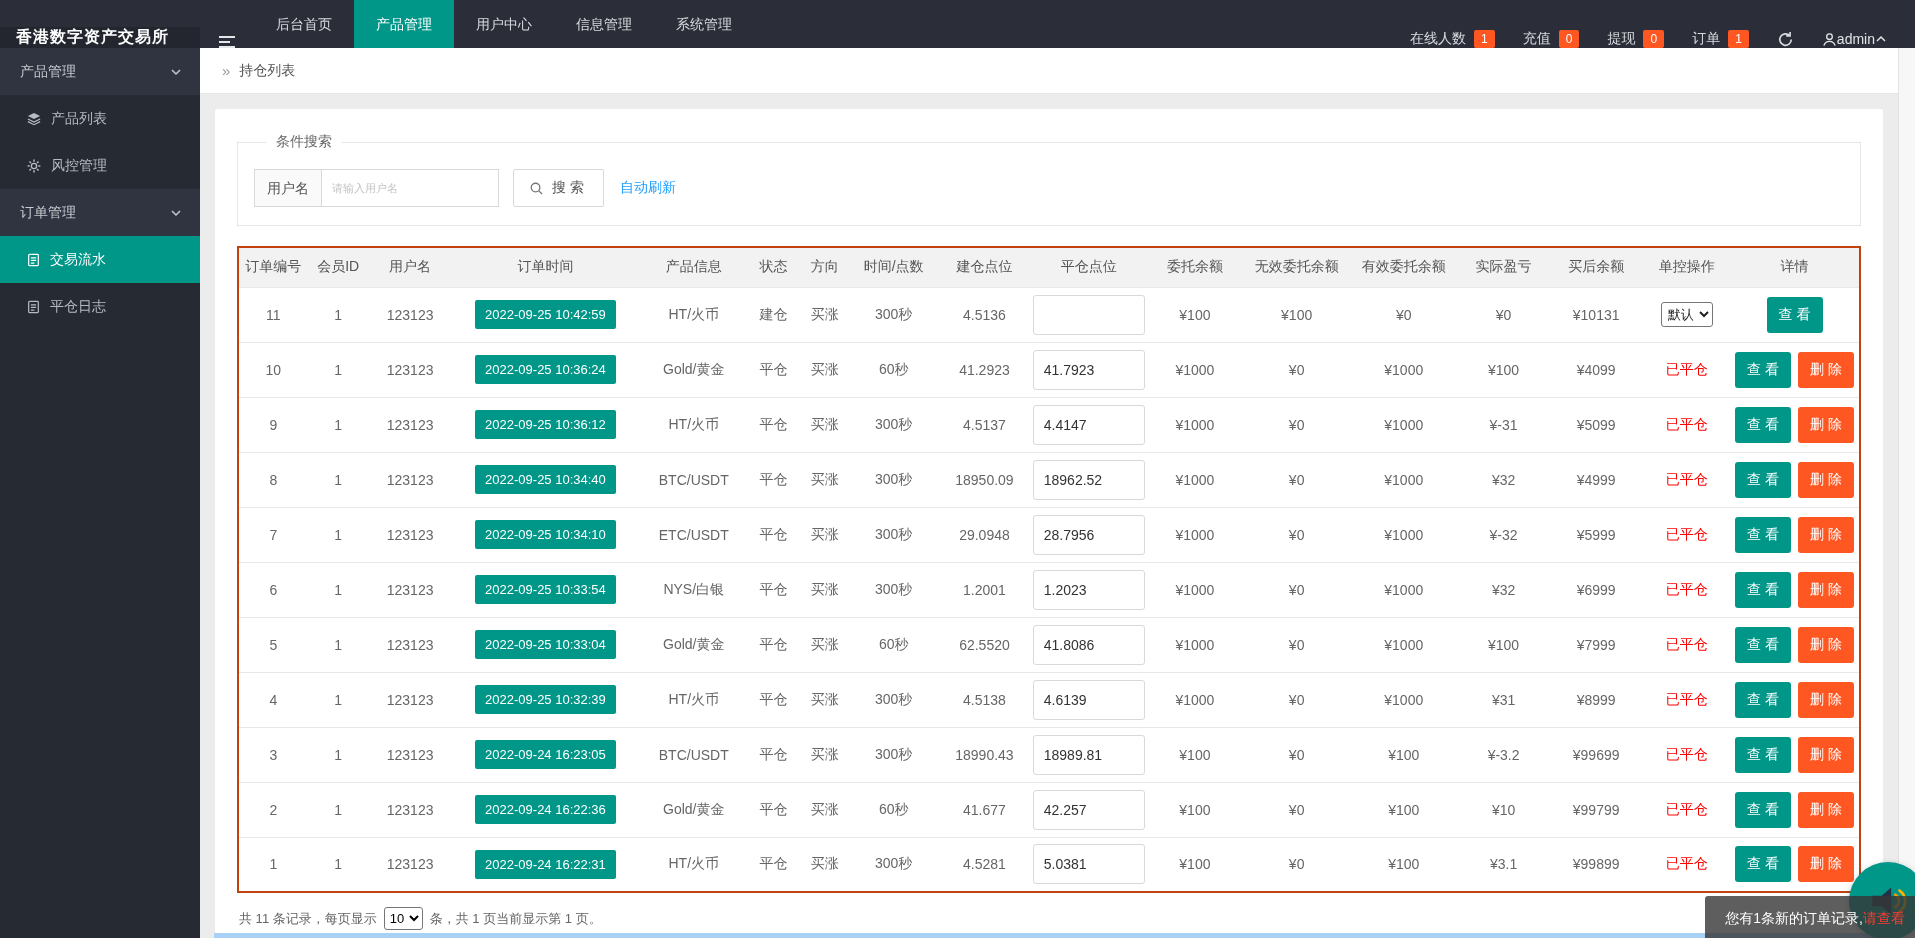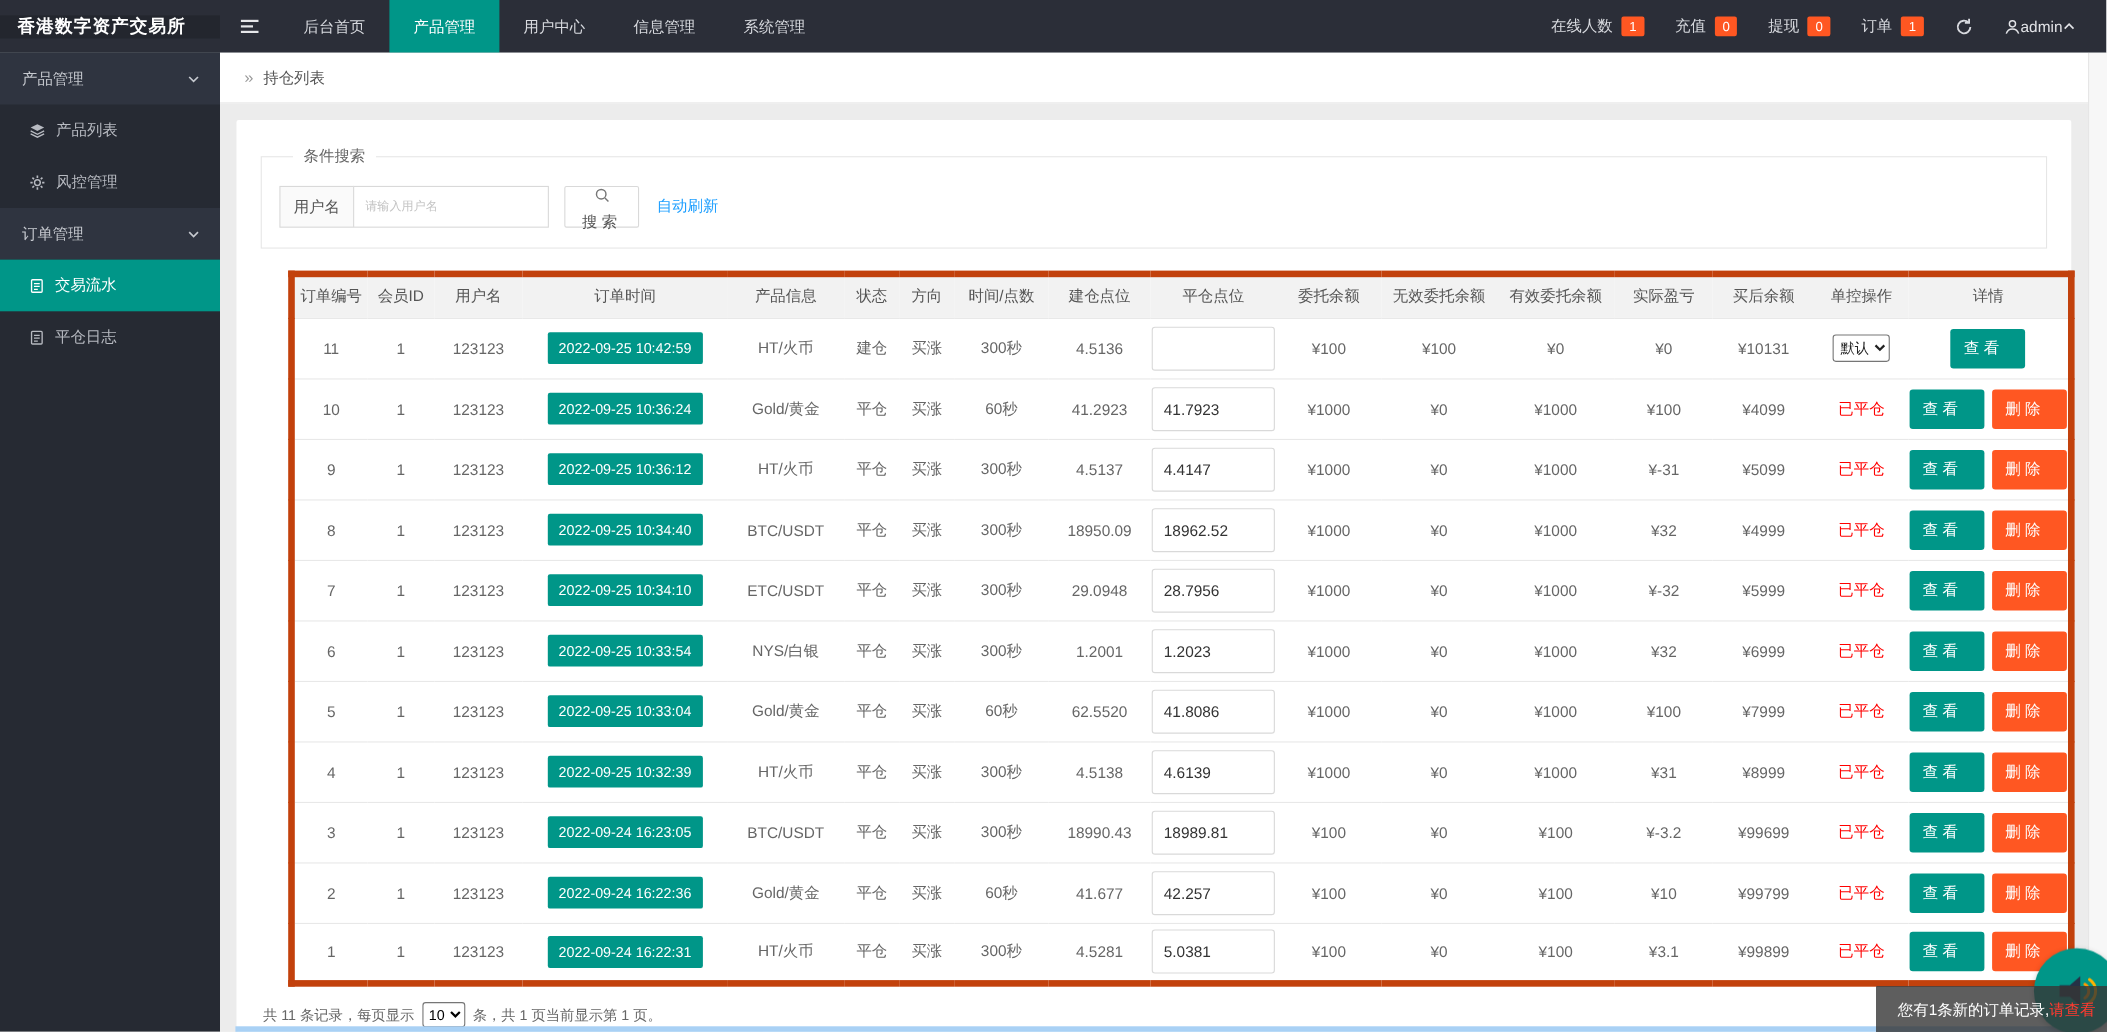--- a/index.html
+++ b/index.html
@@ -1,21 +1,21 @@
 <!DOCTYPE html>
 <html><head>
 <meta charset="utf-8">
 <style>
   * { box-sizing: border-box; }
   html,body { margin:0; padding:0; width:1915px; height:938px; overflow:hidden;
     font-family:"Liberation Sans","DejaVu Sans",sans-serif; }
   .app { width:1915px; height:938px; display:flex; flex-direction:column; position:relative; background:#ececec; }
 
   
-  .navbar { height:48px; flex-shrink:0; background:#2b2e38; display:flex; align-items:center; color:#d8dadf; }
+  .navbar { height:48px; flex-shrink:0; background:#2b2e38; display:flex; align-items:flex-end; color:#d8dadf; }
   .logo { width:200px; flex-shrink:0; background:#23262e; color:#fff; font-size:16px; font-weight:bold;
     display:flex; align-items:center; padding-left:16px; letter-spacing:1px; }
   .hamburger { width:54px; display:flex; flex-direction:column; justify-content:center; align-items:center; gap:3px; cursor:pointer; }
   .hamburger i { display:block; width:16px; height:2px; background:#e6e7ea; }
   .hamburger i:nth-child(2) { width:11px; margin-right:5px; }
   .nav-menu { display:flex; }
   .nav-item { padding:0 22px; line-height:48px; font-size:14px; color:#d8dadf; cursor:pointer; white-space:nowrap; }
   .nav-item.active { background:#009688; color:#fff; }
   .nav-right { margin-left:auto; display:flex; align-items:center; gap:28px; padding-right:28px; }
   .stat { display:flex; align-items:center; gap:8px; font-size:14px; cursor:pointer; white-space:nowrap; }
@@ -44,37 +44,37 @@
   .search-fieldset { border:1px solid #e6e6e6; margin:8px 0 0; padding:10px 16px 18px; }
   .search-fieldset legend { font-size:14px; color:#666; padding:0 10px; margin-left:12px; }
   .search-row { display:flex; align-items:center; margin-top:8px; }
   .input-group { display:flex; margin-right:14px; }
   .input-label { height:38px; line-height:36px; border:1px solid #d9d9d9; background:#fafafa;
     padding:0 12px; font-size:14px; color:#555; white-space:nowrap; }
   .input-group input { height:38px; width:178px; border:1px solid #d9d9d9; margin-left:-1px;
     padding:0 10px; font-size:11px; color:#a21caf; outline:none; background:#fff; }
   ::placeholder { color:#c4c4c4; }
   .search-btn { height:38px; border:1px solid #d9d9d9; background:#fff; border-radius:2px;
-    display:flex; align-items:center; gap:8px; padding:0 15px; font-size:14px; color:#555; cursor:pointer; letter-spacing:4px;flex-direction:column; }
+    display:flex; align-items:center; gap:8px; padding:0 15px; font-size:14px; color:#555; cursor:pointer; letter-spacing:4px; }
   .auto-refresh { color:#1E9FFF; font-size:14px; margin-left:16px; text-decoration:none; cursor:pointer; }
 
   
-  .data-table { width:100%; border-collapse:collapse; margin-top:20px; border:6px solid #c2410c;margin-left:25px; }
+  .data-table { width:100%; border-collapse:collapse; margin-top:20px; border:2px solid #c2410c; }
   .data-table th { background:#f2f2f2; height:40px; font-size:14px; font-weight:normal; color:#555;
     white-space:nowrap; border-bottom:1px solid #e8e8e8; }
   .data-table td { height:55px; text-align:center; font-size:14px; color:#666; white-space:nowrap;
     border-bottom:1px solid #e8e8e8; background:#fff; }
   .time-badge { display:inline-block; background:#009688; color:#fff; font-size:13px; padding:7px 10px; border-radius:2px; }
   .t-red { color:#FF0000; }
   .t-green { color:#008800; }
   .close-input { width:112px; height:40px; border:1px solid #d9d9d9; border-radius:3px; padding:0 10px;
     font-size:14px; color:#333; outline:none; }
   .ctl-select { font-size:13px; padding:3px 2px; border:1px solid #767676; border-radius:3px; background:#fff; color:#222; }
   .status-closed { color:#FF0000; }
-  .btn { border:none; color:#fff; font-size:14px; padding:9px 20px 9px 12px; border-radius:3px; cursor:pointer; letter-spacing:4px; }
+  .btn { border:none; color:#fff; font-size:14px; padding:9px 8px 9px 12px; border-radius:3px; cursor:pointer; letter-spacing:4px; }
   .btn-view { background:#009688; }
   .btn-del { background:#FF5722; margin-left:7px; }
 
   .pagination { display:flex; align-items:center; gap:7px; font-size:13px; color:#666; padding:14px 2px; }
   .page-select { border:1px solid #767676; border-radius:3px; font-size:13px; padding:2px 1px; background:#fff; }
 
   
   .scroll-strip { position:fixed; right:0; top:48px; bottom:0; width:17px; background:#f7f7f7;
     border-left:1px solid #e2e2e2; z-index:20; }
   .bottom-strip { position:fixed; left:214px; right:17px; bottom:0; height:5px; background:#a9d1f5; z-index:30; }

